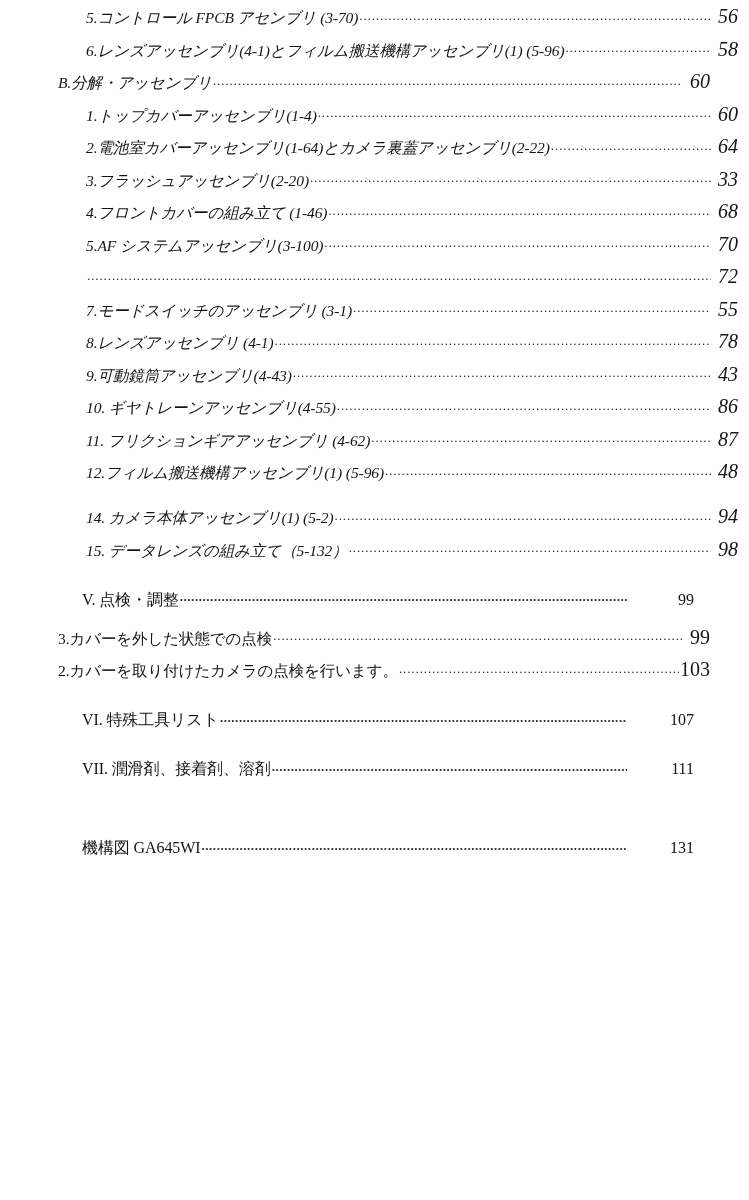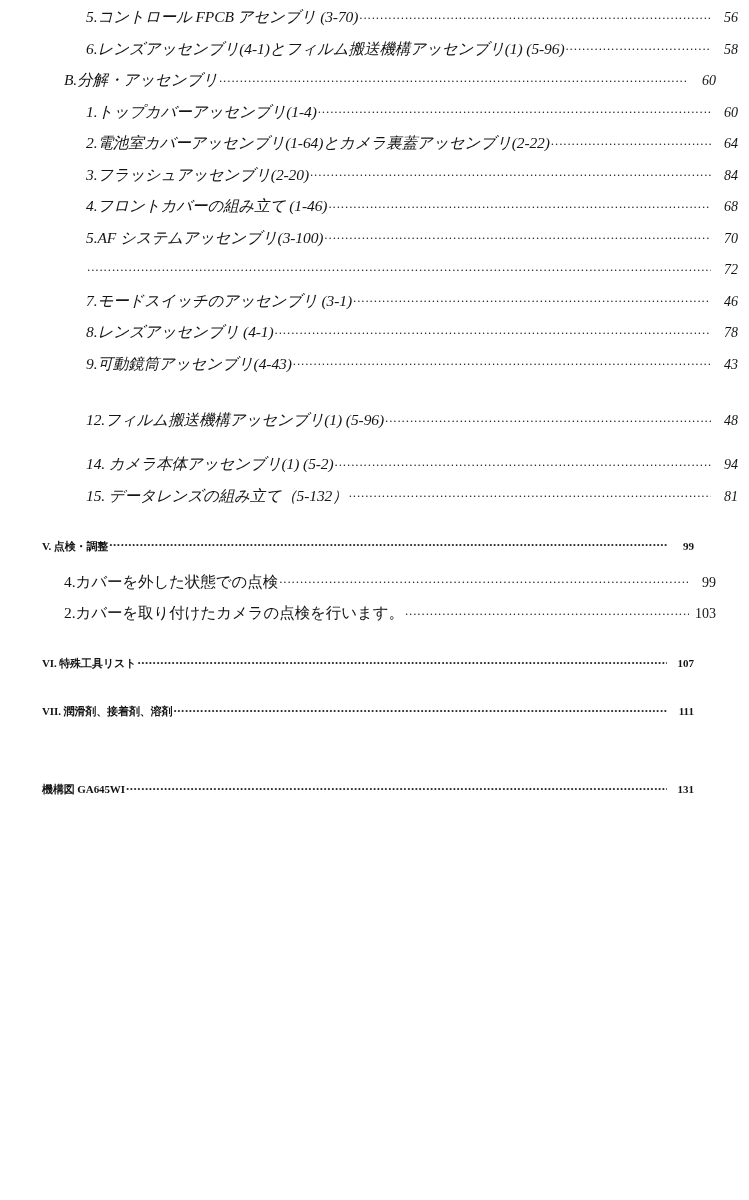--- a/index.html
+++ b/index.html
@@ -59,45 +59,46 @@
     left: 0;
     bottom: 0.10em;
     font-size: 13px;
     letter-spacing: 0.9px;
     color: #2a2a2a;
     white-space: nowrap;
   }
 
   .row .pageno {
     flex: 0 0 auto;
-    font-size: 14px;
+    font-size: 20px;
     text-align: right;
     min-width: 26px;
   }
 
   
   .lvl-sub .label,
   .lvl-sub .pageno { font-style: italic; }
 
   
   .lvl-head .label,
   .lvl-head .pageno {
-    font-weight: bold;
+    font-weight: normal;
     font-style: normal;
-    font-size: 11px;
+    font-size: 16px;
+    margin-left: 40px;
   }
   .lvl-head .leader::before { font-weight: bold; letter-spacing: 0.55px; }
 
   
   .lvl-plain .label,
   .lvl-plain .pageno { font-style: normal; }
 
   
   .ind-0  { margin-left: 0px; }
-  .ind-1  { margin-left: 22px; }
+  .ind-1  { margin-left: 16px; }
   .ind-2  { margin-left: 44px; }
 
   
   .gap-n  { height: 12.5px; }
   .gap-m  { height: 19px; }
   .gap-l  { height: 30px; }
 
   
   #footer {
     position: absolute;
@@ -139,21 +140,21 @@
       <div class="gap-n"></div>
       <div class="row lvl-sub ind-2">
         <span class="label">2.電池室カバーアッセンブリ(1-64)とカメラ裏蓋アッセンブリ(2-22)</span>
         <span class="leader"></span>
         <span class="pageno">64</span>
       </div>
       <div class="gap-n"></div>
       <div class="row lvl-sub ind-2">
         <span class="label">3.フラッシュアッセンブリ(2-20)</span>
         <span class="leader"></span>
-        <span class="pageno">84</span>
+        <span class="pageno">33</span>
       </div>
       <div class="gap-n"></div>
       <div class="row lvl-sub ind-2">
         <span class="label">4.フロントカバーの組み立て (1-46)</span>
         <span class="leader"></span>
         <span class="pageno">68</span>
       </div>
       <div class="gap-n"></div>
       <div class="row lvl-sub ind-2">
         <span class="label">5.AF システムアッセンブリ(3-100)</span>
@@ -162,64 +163,74 @@
       </div>
       <div class="gap-n"></div>
       <div class="row lvl-sub ind-2">
         <span class="leader"></span>
         <span class="pageno">72</span>
       </div>
       <div class="gap-n"></div>
       <div class="row lvl-sub ind-2">
         <span class="label">7.モードスイッチのアッセンブリ (3-1)</span>
         <span class="leader"></span>
-        <span class="pageno">46</span>
+        <span class="pageno">55</span>
       </div>
       <div class="gap-n"></div>
       <div class="row lvl-sub ind-2">
         <span class="label">8.レンズアッセンブリ (4-1)</span>
         <span class="leader"></span>
         <span class="pageno">78</span>
       </div>
       <div class="gap-n"></div>
       <div class="row lvl-sub ind-2">
         <span class="label">9.可動鏡筒アッセンブリ(4-43)</span>
         <span class="leader"></span>
         <span class="pageno">43</span>
       </div>
       <div class="gap-n"></div>
-      <div class="gap-n"></div>
+      <div class="row lvl-sub ind-2">
+        <span class="label">10. ギヤトレーンアッセンブリ(4-55)</span>
+        <span class="leader"></span>
+        <span class="pageno">86</span>
+      </div>
+      <div class="gap-n"></div>
+      <div class="row lvl-sub ind-2">
+        <span class="label">11. フリクションギアアッセンブリ (4-62)</span>
+        <span class="leader"></span>
+        <span class="pageno">87</span>
+      </div>
       <div class="gap-n"></div>
       <div class="row lvl-sub ind-2">
         <span class="label">12.フィルム搬送機構アッセンブリ(1) (5-96)</span>
         <span class="leader"></span>
         <span class="pageno">48</span>
       </div>
       <div class="gap-n"></div>
       <div class="gap-n"></div>
       <div class="row lvl-sub ind-2">
         <span class="label">14. カメラ本体アッセンブリ(1) (5-2)</span>
         <span class="leader"></span>
         <span class="pageno">94</span>
       </div>
       <div class="gap-n"></div>
       <div class="row lvl-sub ind-2">
         <span class="label">15. データレンズの組み立て（5-132）</span>
         <span class="leader"></span>
-        <span class="pageno">81</span>
+        <span class="pageno">98</span>
       </div>
       <div class="gap-l"></div>
       <div class="row lvl-head ind-0">
         <span class="label">V. 点検・調整</span>
         <span class="leader"></span>
         <span class="pageno">99</span>
       </div>
       <div class="gap-m"></div>
       <div class="row lvl-plain ind-1">
-        <span class="label">4.カバーを外した状態での点検</span>
+        <span class="label">3.カバーを外した状態での点検</span>
         <span class="leader"></span>
         <span class="pageno">99</span>
       </div>
       <div class="gap-n"></div>
       <div class="row lvl-plain ind-1">
         <span class="label">2.カバーを取り付けたカメラの点検を行います。</span>
         <span class="leader"></span>
         <span class="pageno">103</span>
       </div>
       <div class="gap-l"></div>

